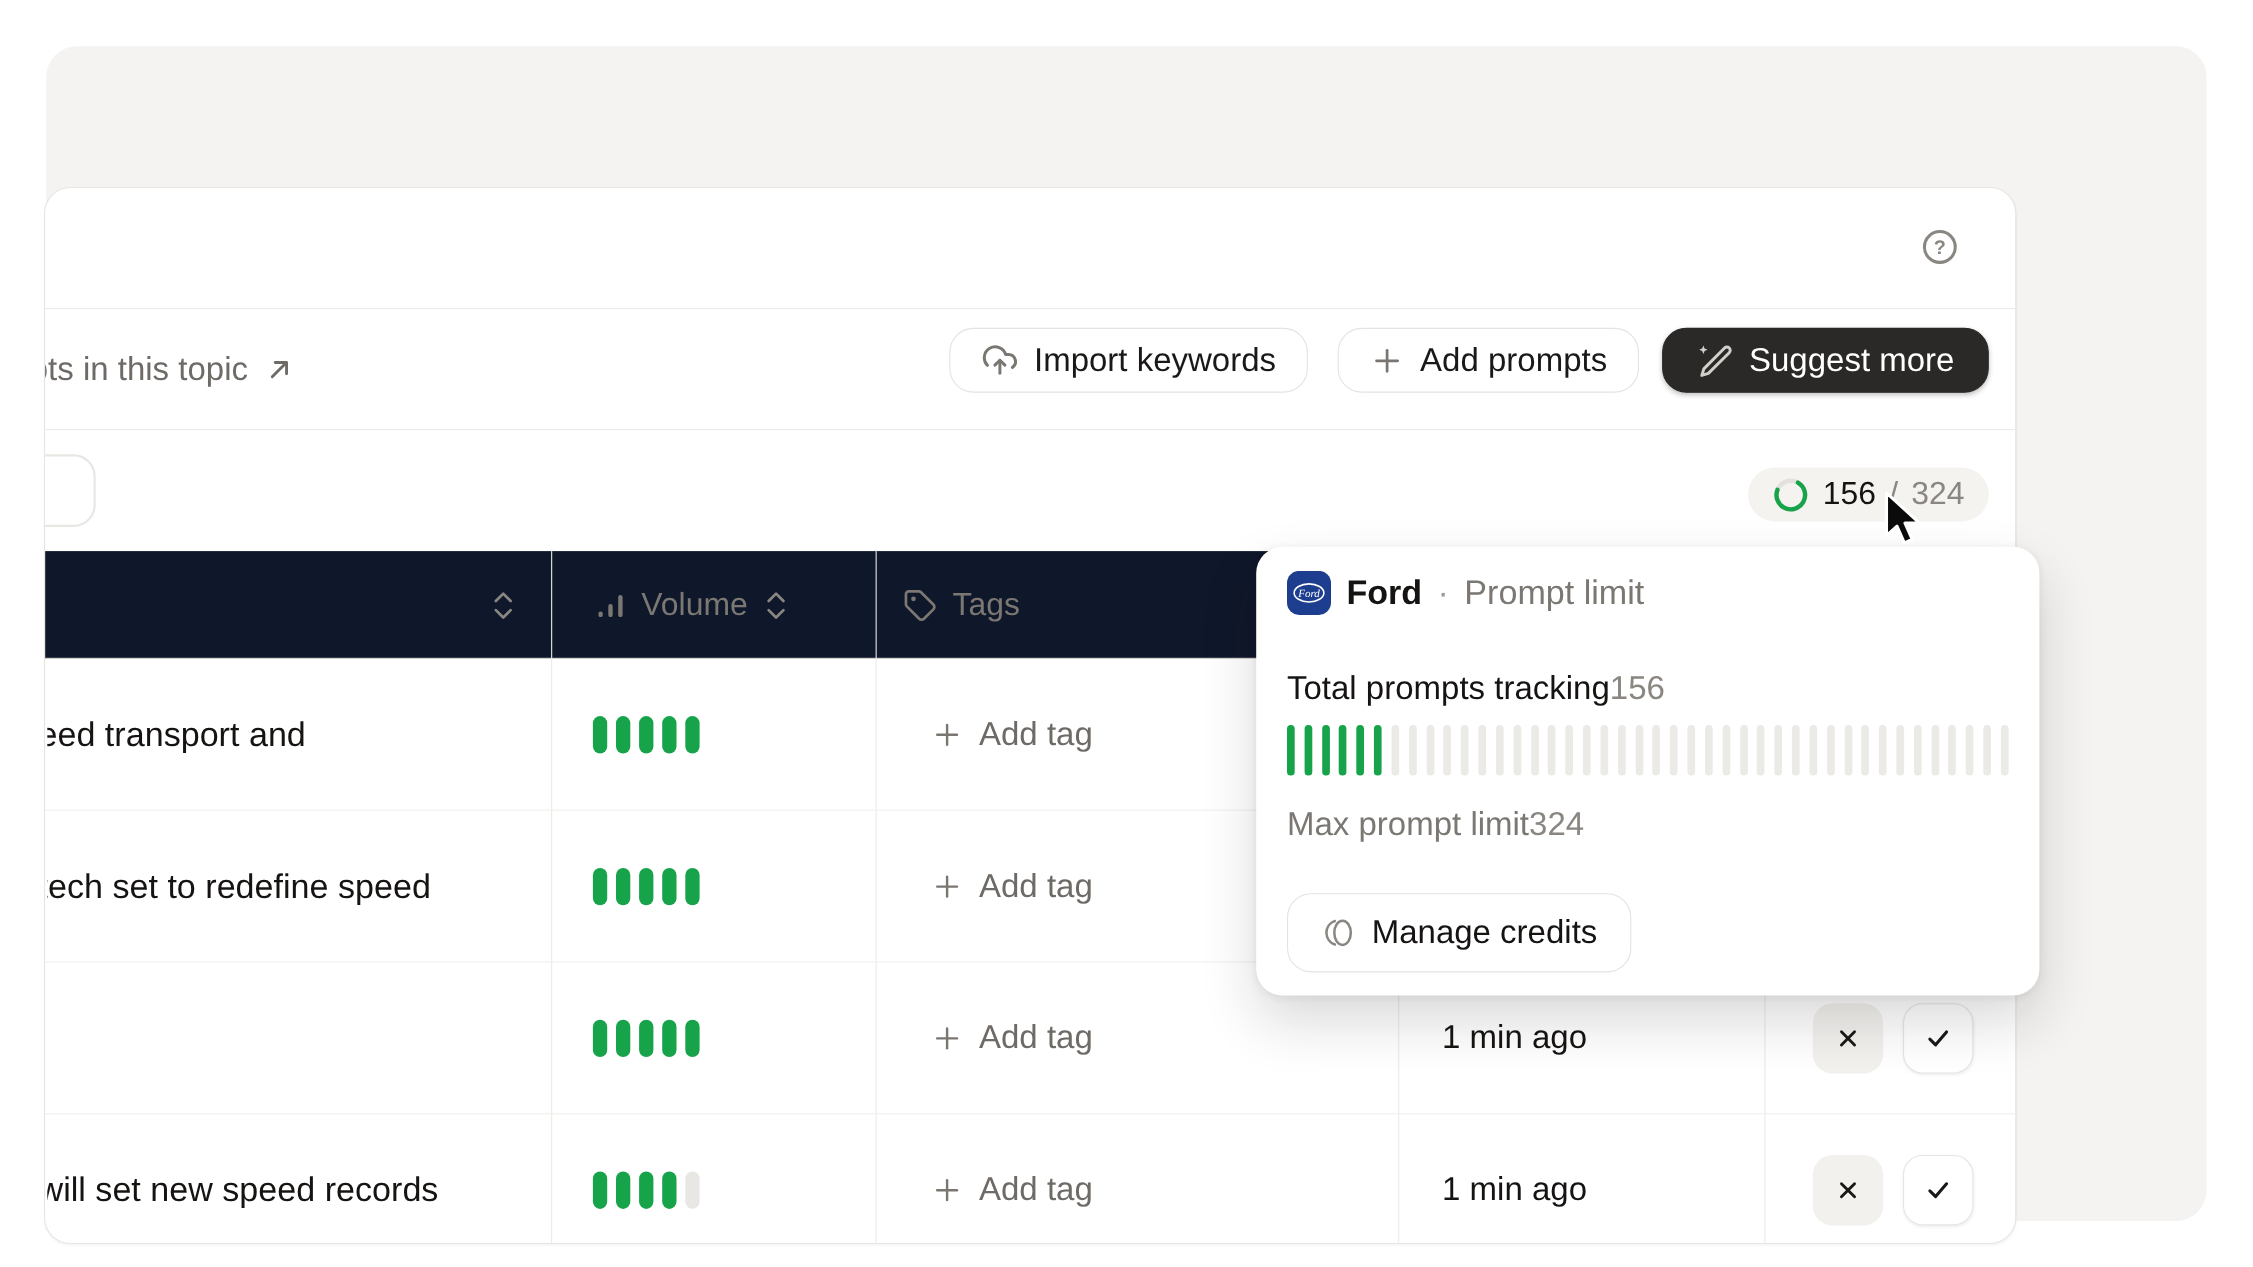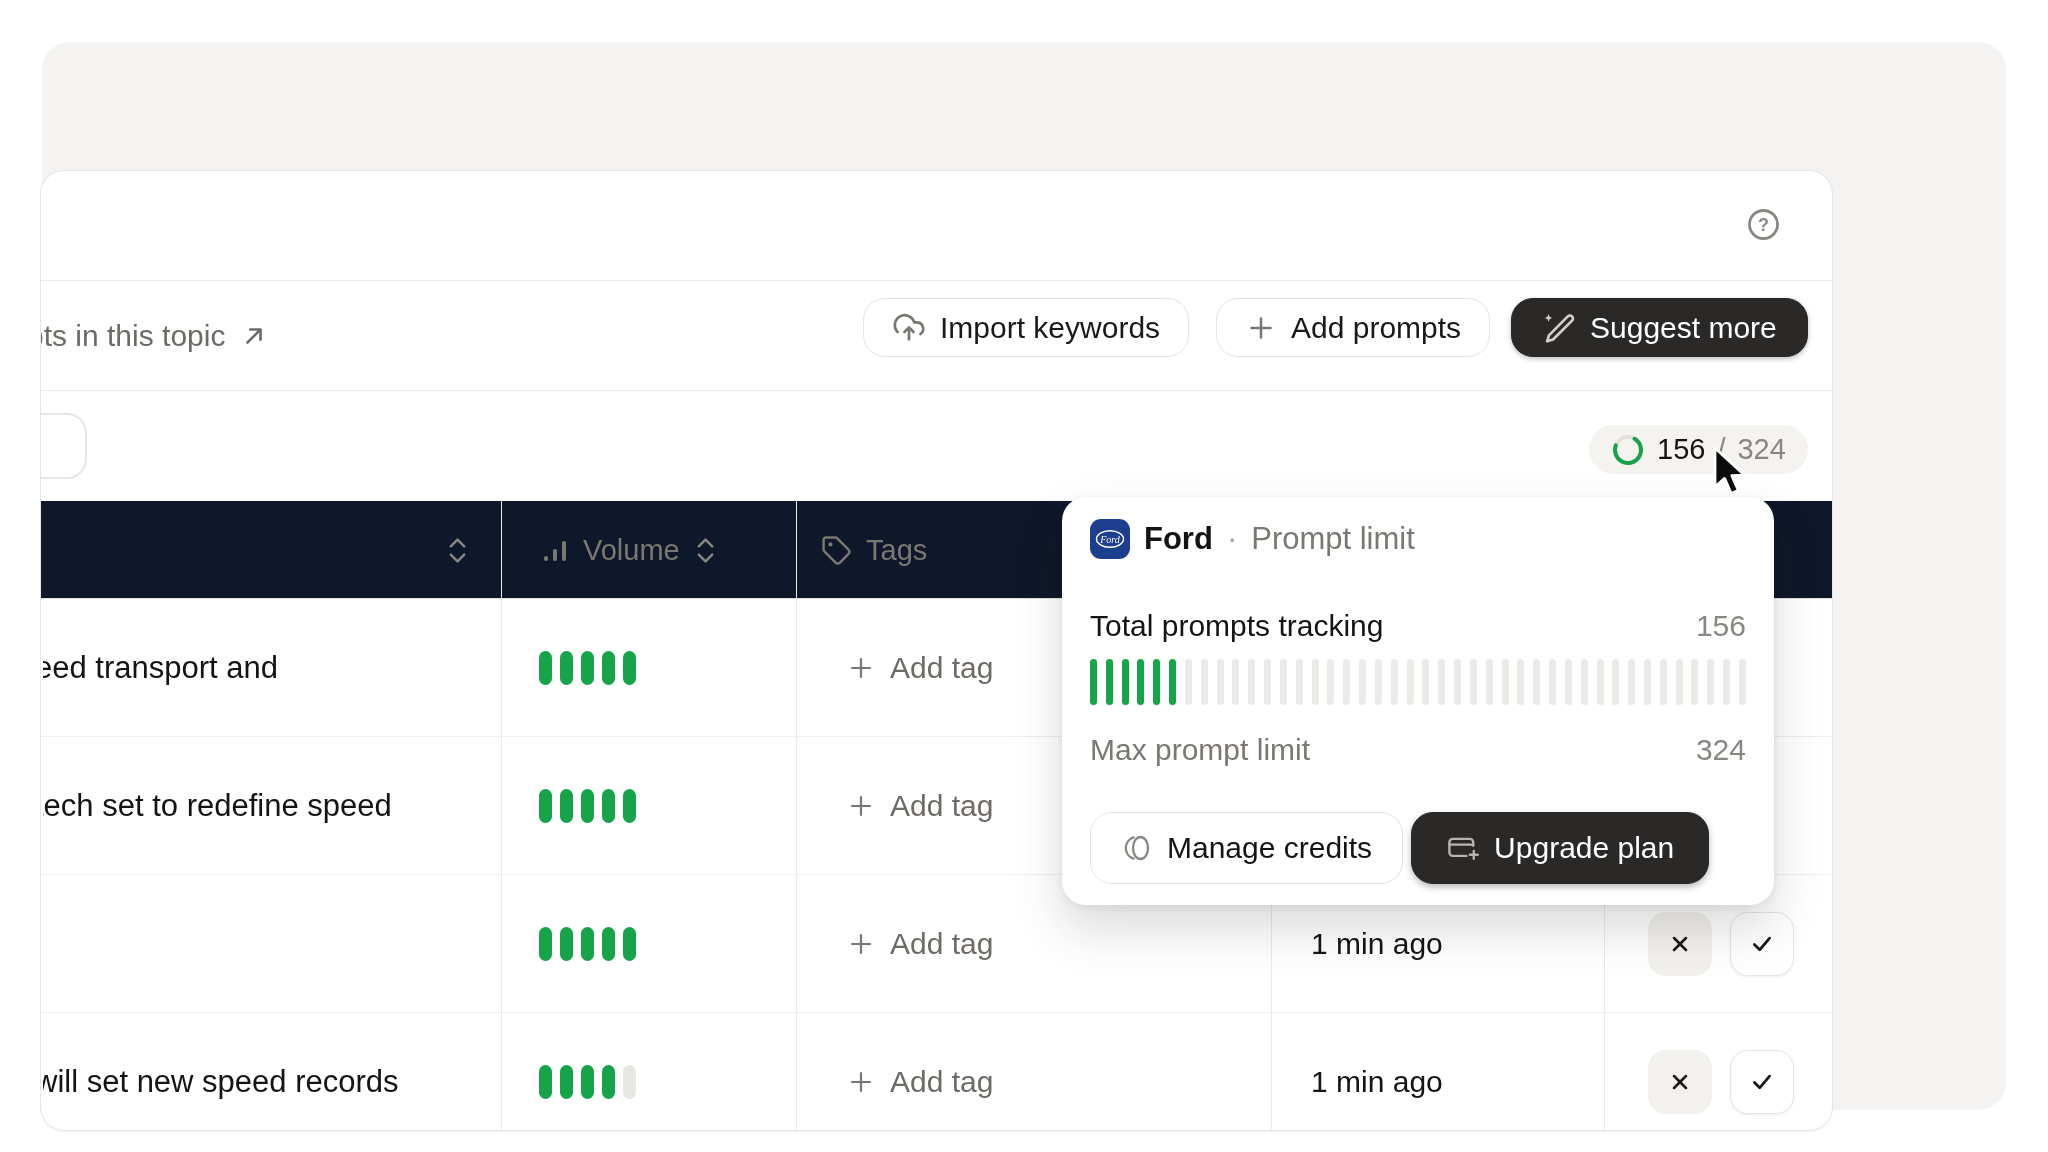--- a/index.html
+++ b/index.html
@@ -59,27 +59,27 @@
   .vbar { display:block; width:13px; height:34px; border-radius:7px; background:#e9e7e4; }
   .vbar.on { background:#17a34a; }
   .c-tag { left:805px; gap:14px; font-size:30px; color:#6e6a66; cursor:pointer; }
   .c-added { left:1270px; font-size:30px; color:#161412; }
   .c-actions { left:1607px; gap:18px; }
   .sq-btn { width:64px; height:64px; border-radius:18px; display:flex; align-items:center; justify-content:center; cursor:pointer; }
   .sq-x { background:#f2f1ee; border:none; }
   .sq-check { background:#fff; border:1.5px solid #e7e5e2; box-shadow:0 1px 3px rgba(0,0,0,.07); }
 
   
-  .popover { position:absolute; left:1062px; top:497px; width:712px; height:408px; z-index:10;
+  .popover { position:absolute; left:1142px; top:497px; width:712px; height:408px; z-index:10;
     background:#fff; border-radius:24px; padding:0 28px;
     box-shadow:0 24px 50px rgba(28,25,23,.16), 0 2px 8px rgba(28,25,23,.07); }
   .pop-head { margin-top:20px; height:44px; display:flex; align-items:center; gap:14px; font-size:31px; white-space:nowrap; }
   .pop-brand { font-weight:bold; color:#161412; }
   .pop-dot { color:#a19d97; } .pop-sub { color:#7b7772; }
-  .pop-line { display:flex; justify-content:space-between; align-items:center; height:40px; font-size:30px; }
+  .pop-line { display:flex; align-items:center; height:40px; font-size:30px; }
   .pl-total { margin-top:45px; color:#161412; } .pl-total b{ font-weight:normal; color:#8a8681; }
   .pl-max { margin-top:24px; color:#7b7772; } .pl-max b { font-weight:normal; color:#8a8681; }
   .meter { margin-top:12px; height:48px; display:flex; justify-content:space-between; align-items:center; }
   .mbar { display:block; width:7px; height:46px; border-radius:4px; background:#eceae7; }
   .mbar.on { background:#17a34a; }
   .pop-buttons { margin-top:42px; display:flex; gap:8px; }
   .pop-btn { height:72px; display:inline-flex; align-items:center; gap:14px; padding:0 30px;
     border:1.5px solid #e5e3e0; border-radius:22px; background:#fff; font-size:30px; color:#161412; cursor:pointer; white-space:nowrap; }
   .pop-btn.dark { background:#2b2927; border-color:#2b2927; color:#fff; padding:0 34px; box-shadow:0 3px 7px rgba(0,0,0,.28); }
 
@@ -367,31 +367,20 @@
   <div class="pop-buttons">
     <button class="pop-btn">
       <span>
         <svg width="32" height="32" viewBox="0 0 32 32" fill="none" stroke="#8a8681" stroke-width="2.3" stroke-linecap="round">
             <ellipse cx="19.5" cy="16" rx="7.5" ry="11"></ellipse>
             <path d="M12.5 5.3 a11.3 11.3 0 0 0 0 21.4"></path>
           </svg>
       </span>
       <span>Manage credits</span>
     </button>
-    <button class="pop-btn dark">
-      <span>
-        <svg width="34" height="34" viewBox="0 0 30 30" fill="none" stroke="#b7b4b0" stroke-width="2.1" stroke-linecap="round" stroke-linejoin="round">
-            <path d="M24 13 V10 a3 3 0 0 0-3-3 H6 a3 3 0 0 0-3 3 v9 a3 3 0 0 0 3 3 h12"></path>
-            <path d="M3 12 H24"></path>
-            <path d="M24.5 17.5 v7"></path>
-            <path d="M21 21 h7"></path>
-          </svg>
-      </span>
-      <span>Upgrade plan</span>
-    </button>
   </div>
 </div>
 
 <div class="cursor">
   <svg width="46" height="54" viewBox="0 0 23 27">
       <path d="M4.5 2 L4.5 21.5 L9.3 17.2 L12.6 24.8 L16.2 23.2 L12.9 15.8 L19.3 15.6 Z" fill="#0b0b0b" stroke="#ffffff" stroke-width="1.4" stroke-linejoin="round"></path>
     </svg>
 </div>
 
 </body></html>

